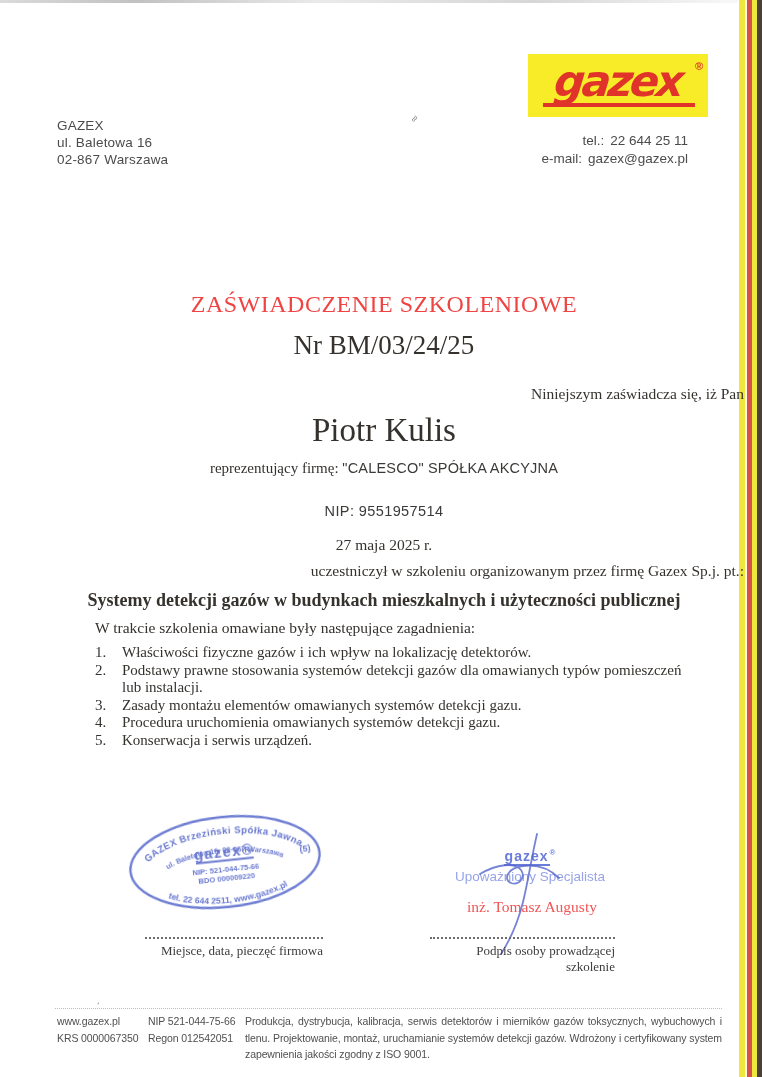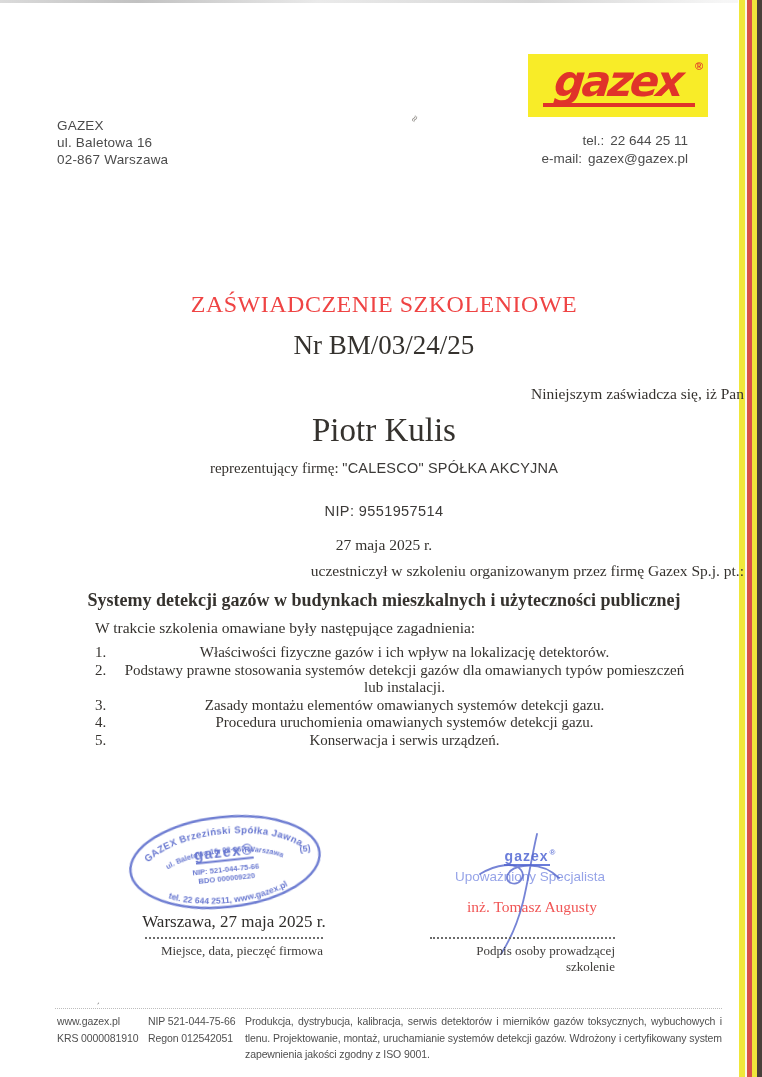--- a/index.html
+++ b/index.html
@@ -52,21 +52,21 @@
   .cert-company .company-value{font-family:"Liberation Sans",sans-serif;font-size:14.5px;letter-spacing:.2px;color:#3c3a38;}
   .cert-nip{top:503px;font-family:"Liberation Sans",sans-serif;font-size:14.5px;letter-spacing:.4px;color:#3c3a38;}
   .cert-date{top:536px;font-size:15.5px;}
   .cert-part{top:562px;font-size:15.5px;text-align:right;}
   .cert-training{top:590px;font-size:18px;font-weight:bold;}
 
   .topics-intro{left:95px;top:619px;width:600px;font-size:15.5px;text-align:left;}
   .topics{left:95px;top:644px;width:592px;font-size:15px;line-height:17.6px;text-align:left;}
   .topic{display:flex;}
   .topic-num{width:27px;flex:0 0 27px;}
-  .topic-text{flex:1;text-align:center;}
+  .topic-text{flex:1;}
 
   
   .stamp-wrap{left:126px;top:813px;width:198px;height:98px;transform:rotate(-6deg);filter:blur(.3px);}
   .stamp-wrap svg{display:block;}
   .place-date{left:140px;top:912px;width:188px;text-align:center;font-size:17px;color:#2f2d2b;}
   .dotline{border-top:2px dotted #6b6b6b;height:0;}
   .dotline-left{left:145px;top:937px;width:178px;}
   .dotline-right{left:430px;top:937px;width:185px;}
   .caption{font-size:13px;color:#3e3c3a;text-align:right;}
   .caption-left{left:145px;top:943px;width:178px;}
@@ -177,21 +177,20 @@
         <text x="99" y="44" font-size="14.5" letter-spacing="1.5" text-anchor="middle">gazex®</text>
         <rect x="70" y="46.5" width="58" height="2"></rect>
         <text x="99" y="59" font-size="7.6" text-anchor="middle">NIP: 521-044-75-66</text>
         <text x="99" y="68" font-size="7.6" text-anchor="middle">BDO 000009220</text>
         <text font-size="8.6"><textPath href="#tp3" startOffset="50%" text-anchor="middle">tel. 22 644 2511, www.gazex.pl</textPath></text>
         <text x="180" y="47" font-size="9" text-anchor="middle">(5)</text>
       </g>
     </svg>
   </div>
 
-  <div class="abs place-date">Warszawa, 27 maja 2025 r.</div>
   <div class="abs dotline dotline-left"></div>
   <div class="abs caption caption-left">Miejsce, data, pieczęć firmowa</div>
 
   <div class="abs rstamp-logo">
     <span class="ul">gazex</span><sup>®</sup>
   </div>
   <div class="abs rstamp-role">Upoważniony Specjalista</div>
   <div class="abs rstamp-name">inż. Tomasz Augusty</div>
 
   <svg class="abs sig-svg" width="140" height="135" viewBox="0 0 140 135" xmlns="http://www.w3.org/2000/svg">
@@ -200,21 +199,21 @@
       <path d="M 25,48 C 42,38 60,36 66,44 C 71,51 64,60 56,57 C 48,54 52,42 68,40 C 84,38 96,44 104,52"></path>
     </g>
   </svg>
 
   <div class="abs dotline dotline-right"></div>
   <div class="abs caption caption-right">Podpis osoby prowadzącej szkolenie</div>
 
   <div class="abs footer-line"></div>
   <div class="abs footer footer-col1">
     <div>www.gazex.pl</div>
-    <div>KRS 0000081910</div>
+    <div>KRS 0000067350</div>
   </div>
   <div class="abs footer footer-col2">
     <div>NIP 521-044-75-66</div>
     <div>Regon 012542051</div>
   </div>
   <div class="abs footer footer-col3">Produkcja, dystrybucja, kalibracja, serwis detektorów i mierników gazów toksycznych, wybuchowych i tlenu. Projektowanie, montaż, uruchamianie systemów detekcji gazów. Wdrożony i certyfikowany system zapewnienia jakości zgodny z ISO 9001.</div>
 
 </div>
 
 </body></html>

